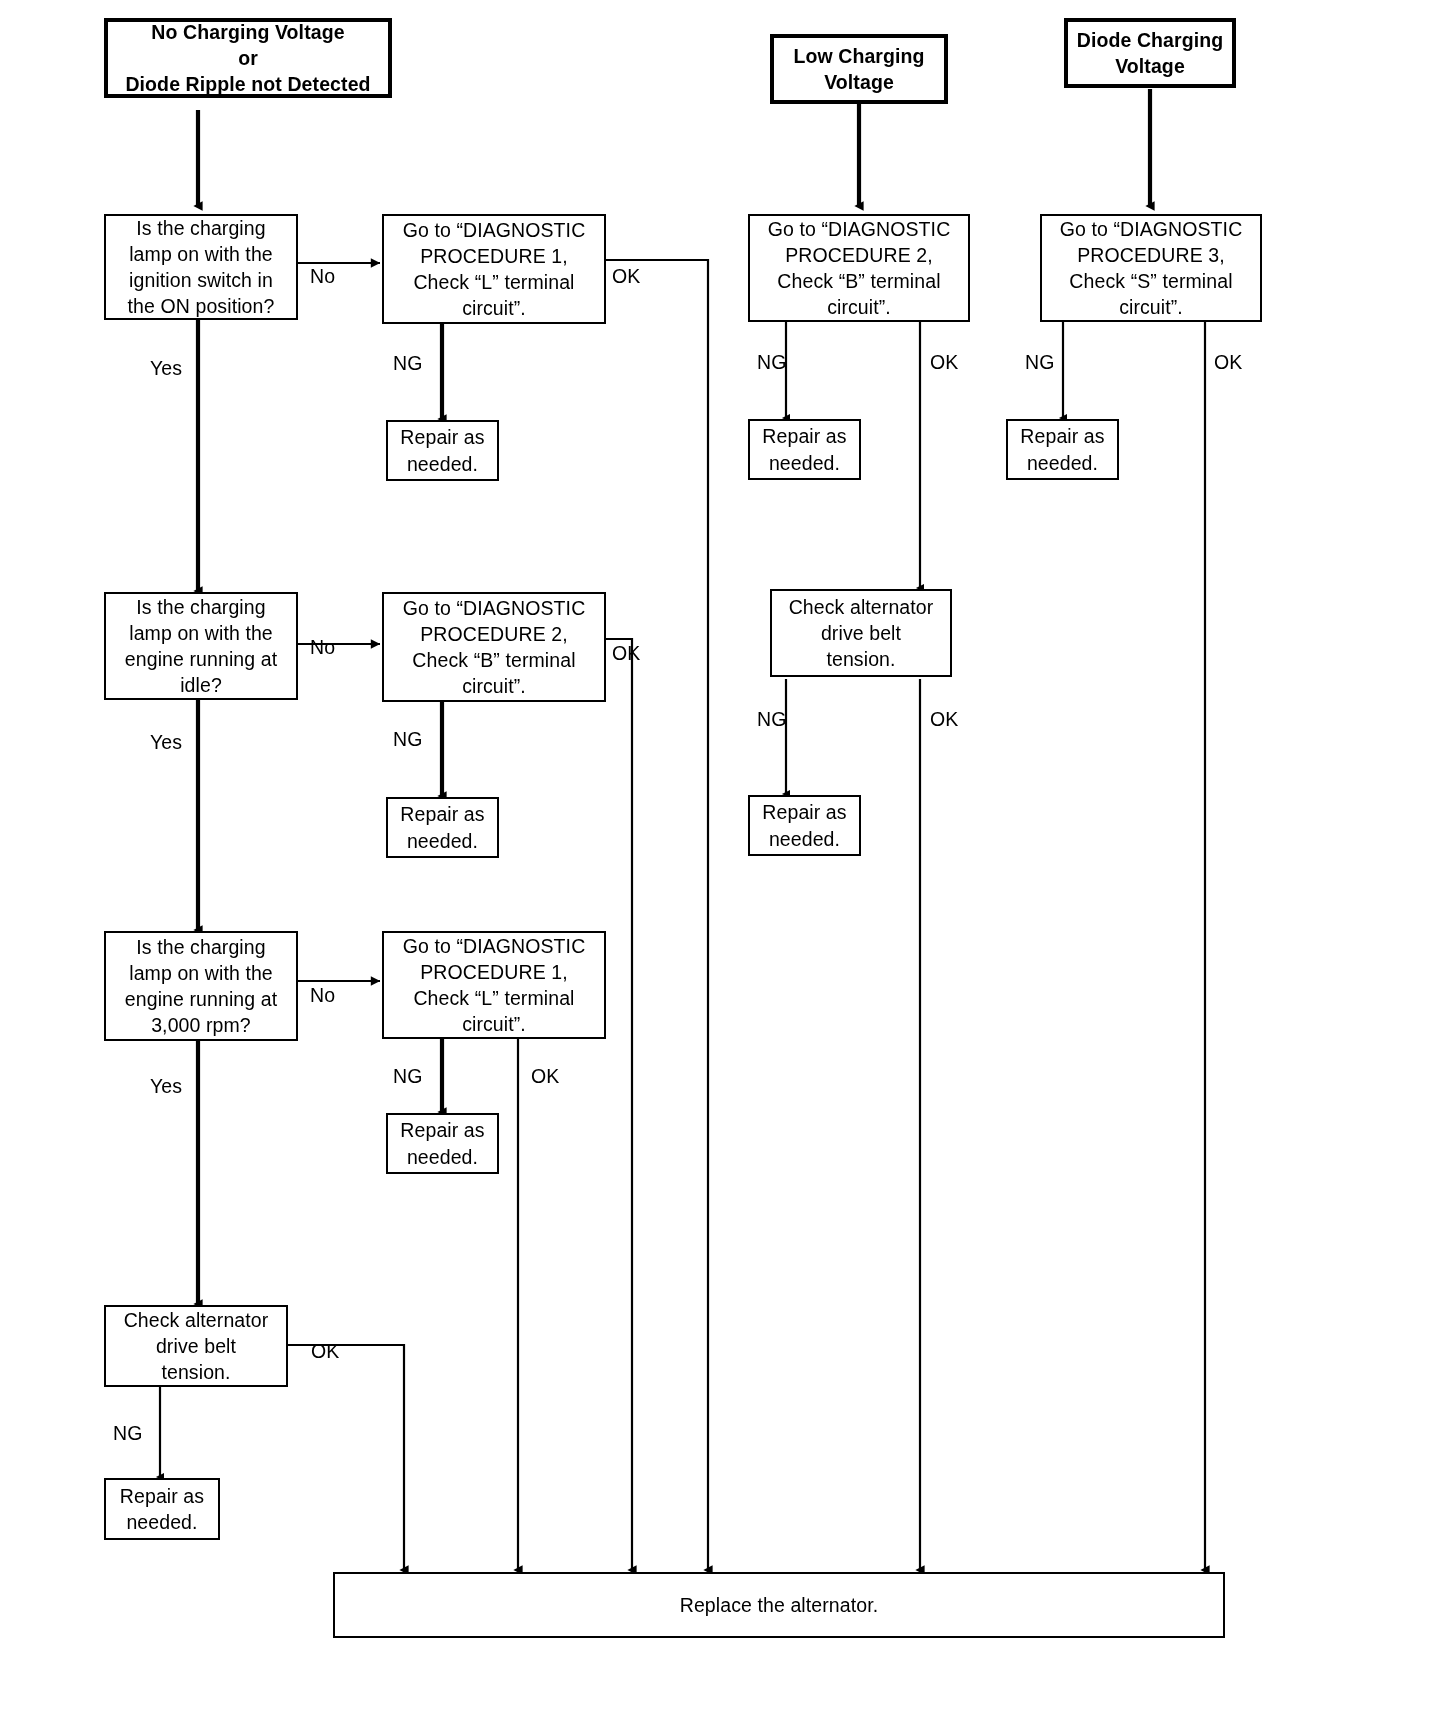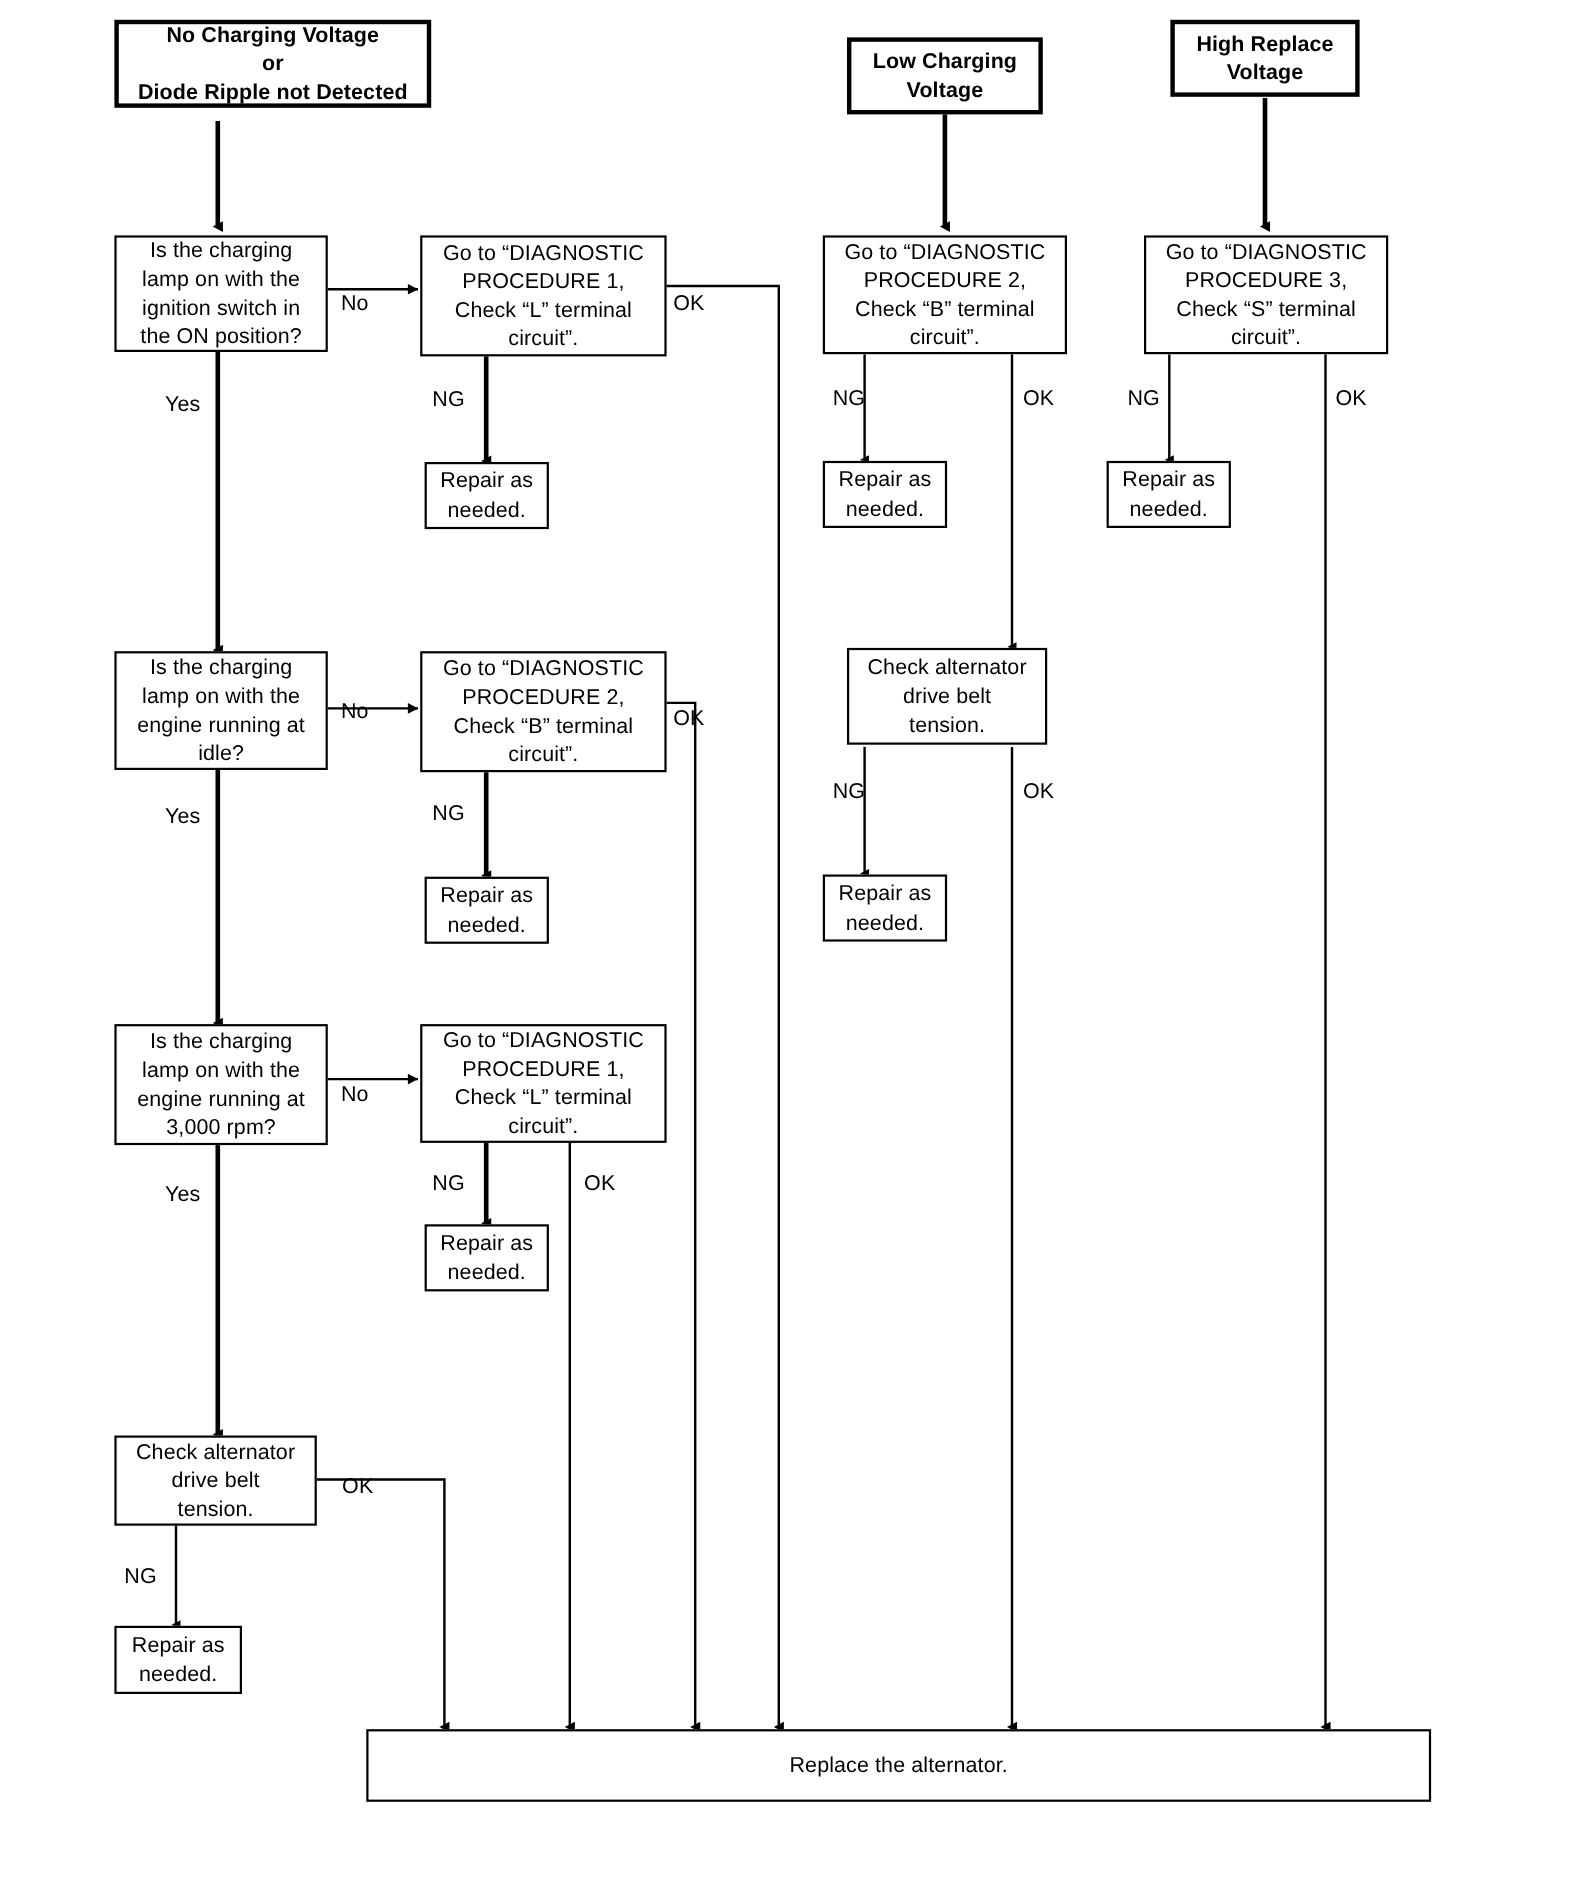--- a/index.html
+++ b/index.html
@@ -188,32 +188,32 @@
   <div class="node" style="left:748px; top:419px; width:113px; height:61px;">Repair as
 needed.</div>
 
   <div class="node" style="left:770px; top:589px; width:182px; height:88px;">Check alternator
 drive belt
 tension.</div>
 
   <div class="node" style="left:748px; top:795px; width:113px; height:61px;">Repair as
 needed.</div>
 
-  <div class="node heavy" style="left:1064px; top:18px; width:172px; height:70px;">High Replace
+  <div class="node heavy" style="left:1064px; top:18px; width:172px; height:70px;">Diode Charging
 Voltage</div>
 
   <div class="node" style="left:1040px; top:214px; width:222px; height:108px;">Go to “DIAGNOSTIC
 PROCEDURE 3,
 Check “S” terminal
 circuit”.</div>
 
   <div class="node" style="left:1006px; top:419px; width:113px; height:61px;">Repair as
 needed.</div>
 
-  <div class="node bar" style="left:333px; top:1572px; width:968px; height:66px; font-size:19.5px;">Replace the alternator.</div>
+  <div class="node bar" style="left:333px; top:1572px; width:892px; height:66px; font-size:19.5px;">Replace the alternator.</div>
 
   <div class="edge-label" style="left:310px; top:243px;">No</div>
   <div class="edge-label" style="left:150px; top:335px;">Yes</div>
   <div class="edge-label" style="left:393px; top:330px;">NG</div>
   <div class="edge-label" style="left:612px; top:243px;">OK</div>
 
   <div class="edge-label" style="left:310px; top:614px;">No</div>
   <div class="edge-label" style="left:150px; top:709px;">Yes</div>
   <div class="edge-label" style="left:393px; top:706px;">NG</div>
   <div class="edge-label" style="left:612px; top:620px;">OK</div>

